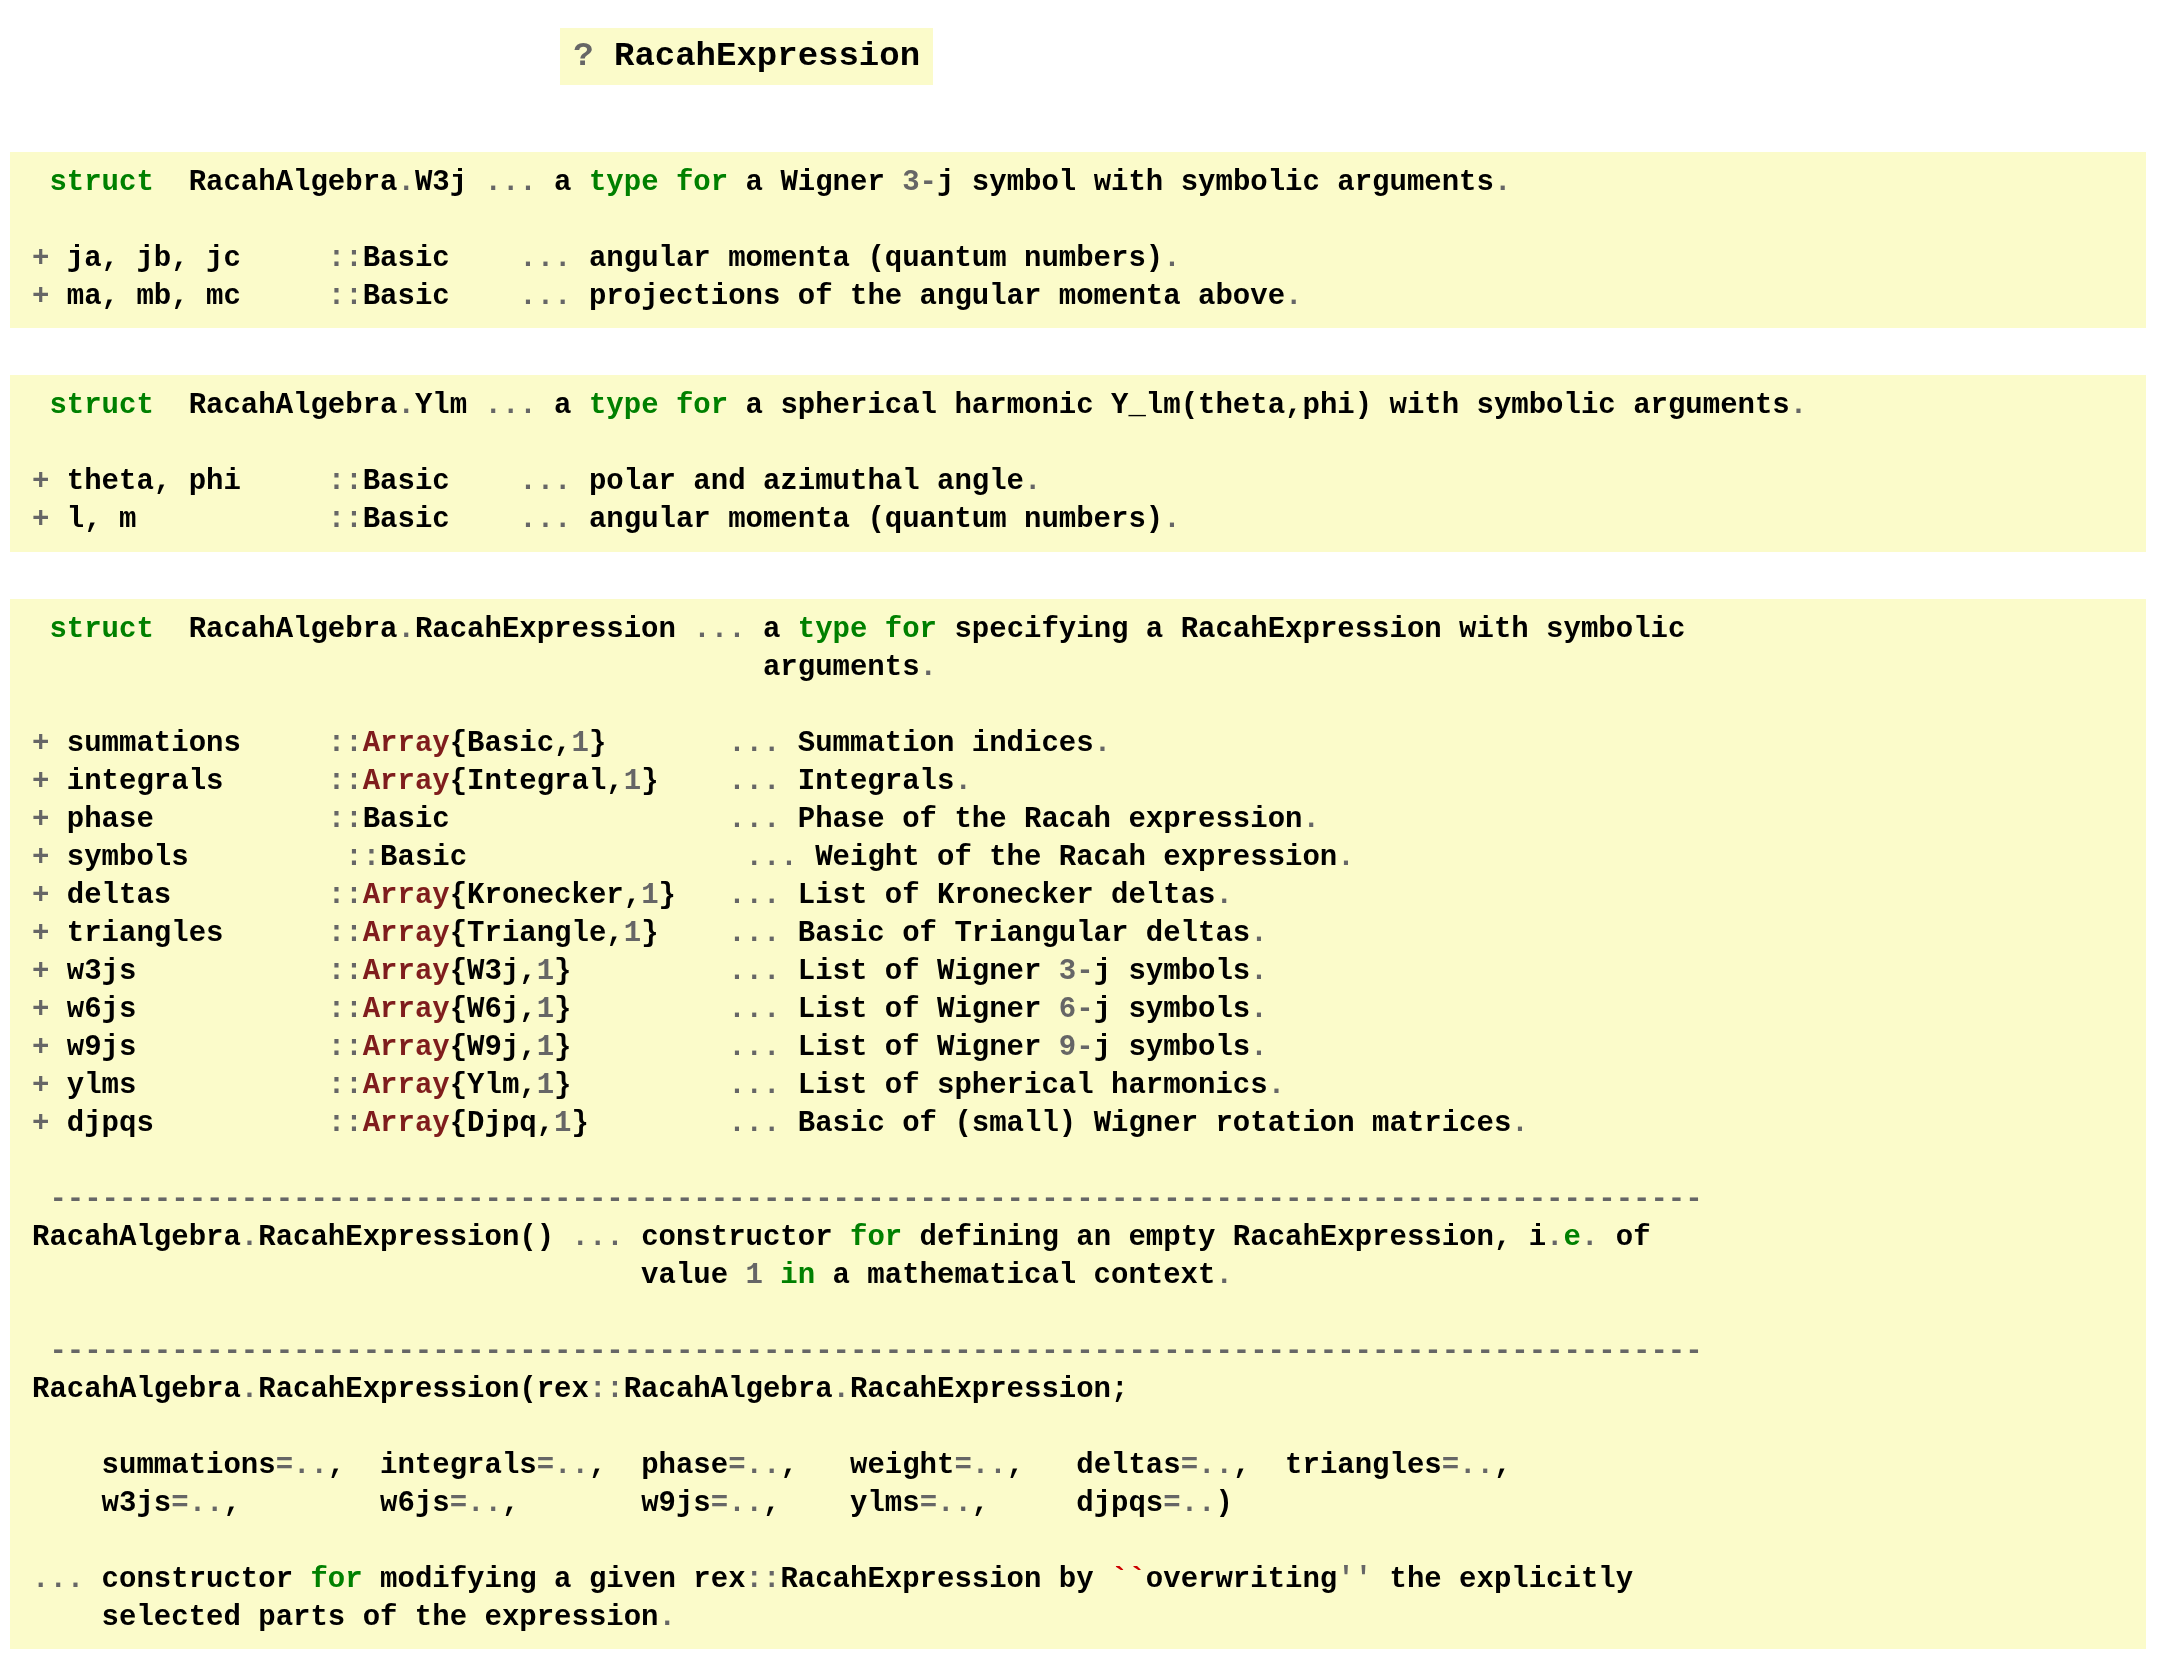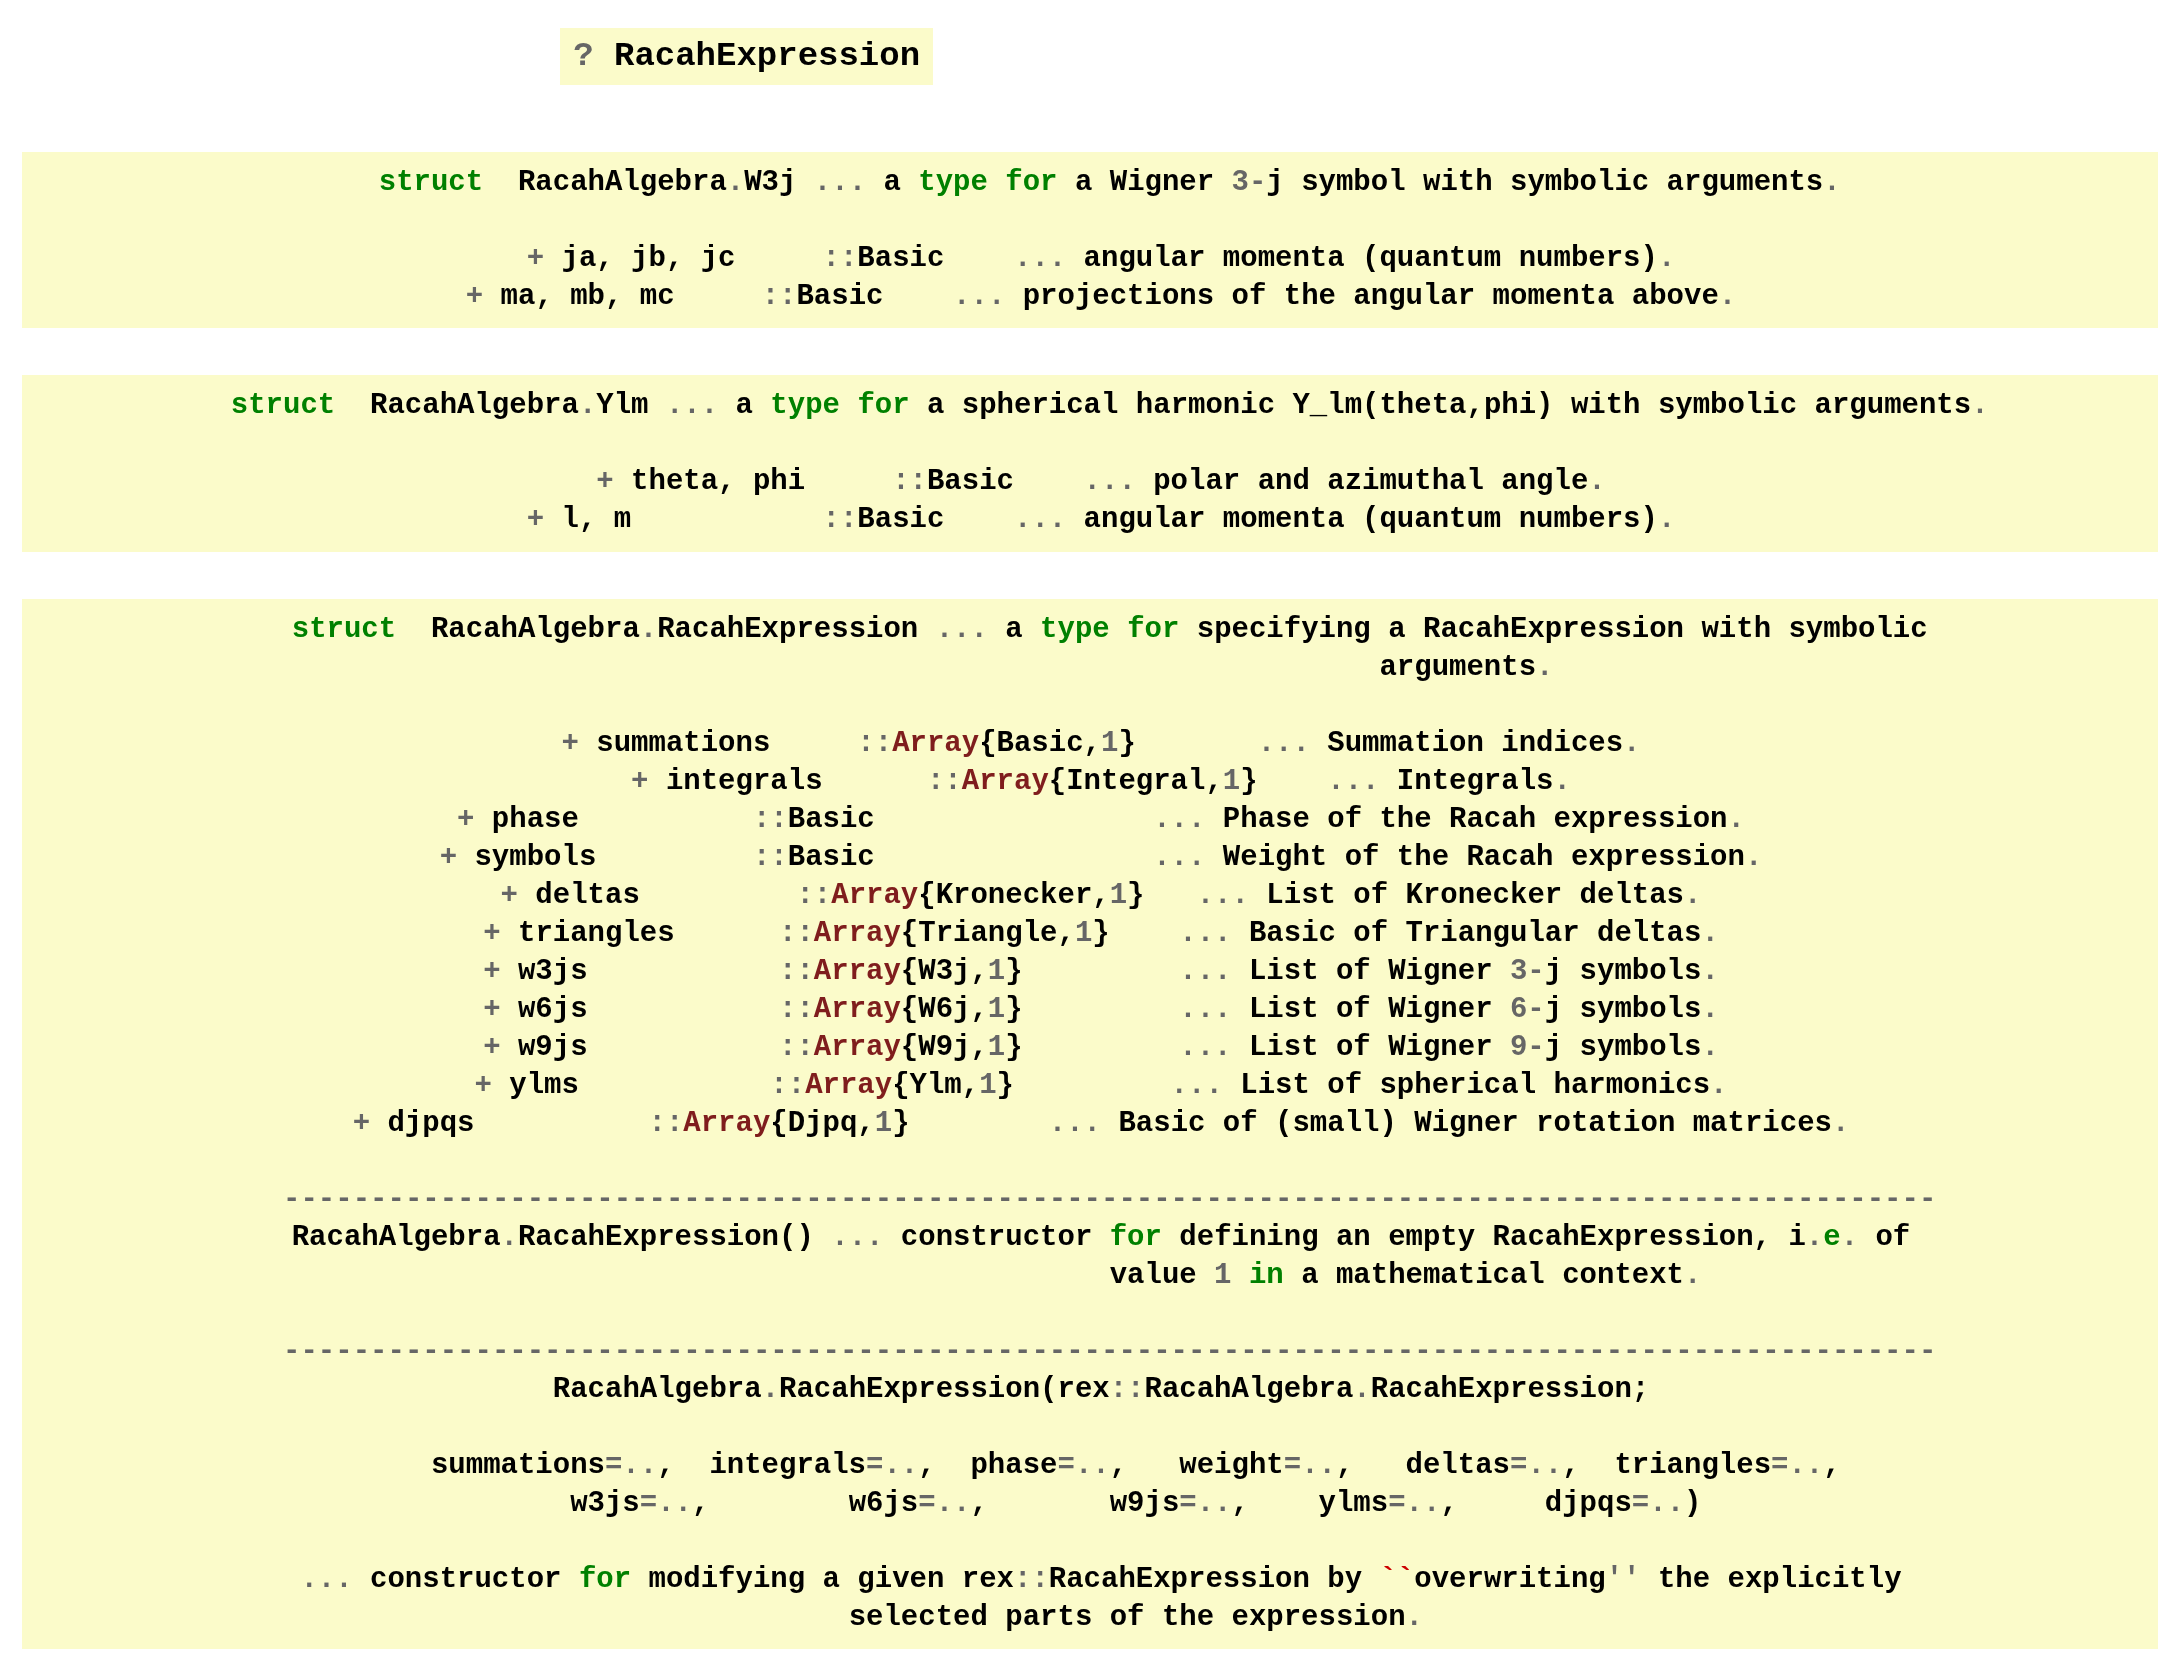--- a/index.html
+++ b/index.html
@@ -12,30 +12,30 @@
     display: inline-block;
     margin: 28px 0 0 560px;
     padding: 6.4px 13.2px;
     background: var(--box-bg);
     font-size: 34px;
     line-height: 44px;
     white-space: pre;
   }
   .docbox {
     box-sizing: border-box;
-    margin-left: 22px;
+    margin-left: 10px;
     width: 2136px;
     background: var(--box-bg);
     padding: 12.2px 0 12.2px 22px;
     font-size: 29px;
     line-height: 38px;
   }
   .docbox-1 { margin-top: 67px; }
   .docbox + .docbox { margin-top: 47px; }
-  .cl { white-space: pre; min-height: 38px; text-align: center; }
+  .cl { white-space: pre; min-height: 38px; }
   .c-tx { color: #000000; }
   .c-op { color: #666666; }
   .c-kw { color: #008000; }
   .c-bi { color: #008000; }
   .c-ty { color: #7f1d1d; }
   .c-er { color: #CC0000; }
 </style>
 </head>
 <body>
 

